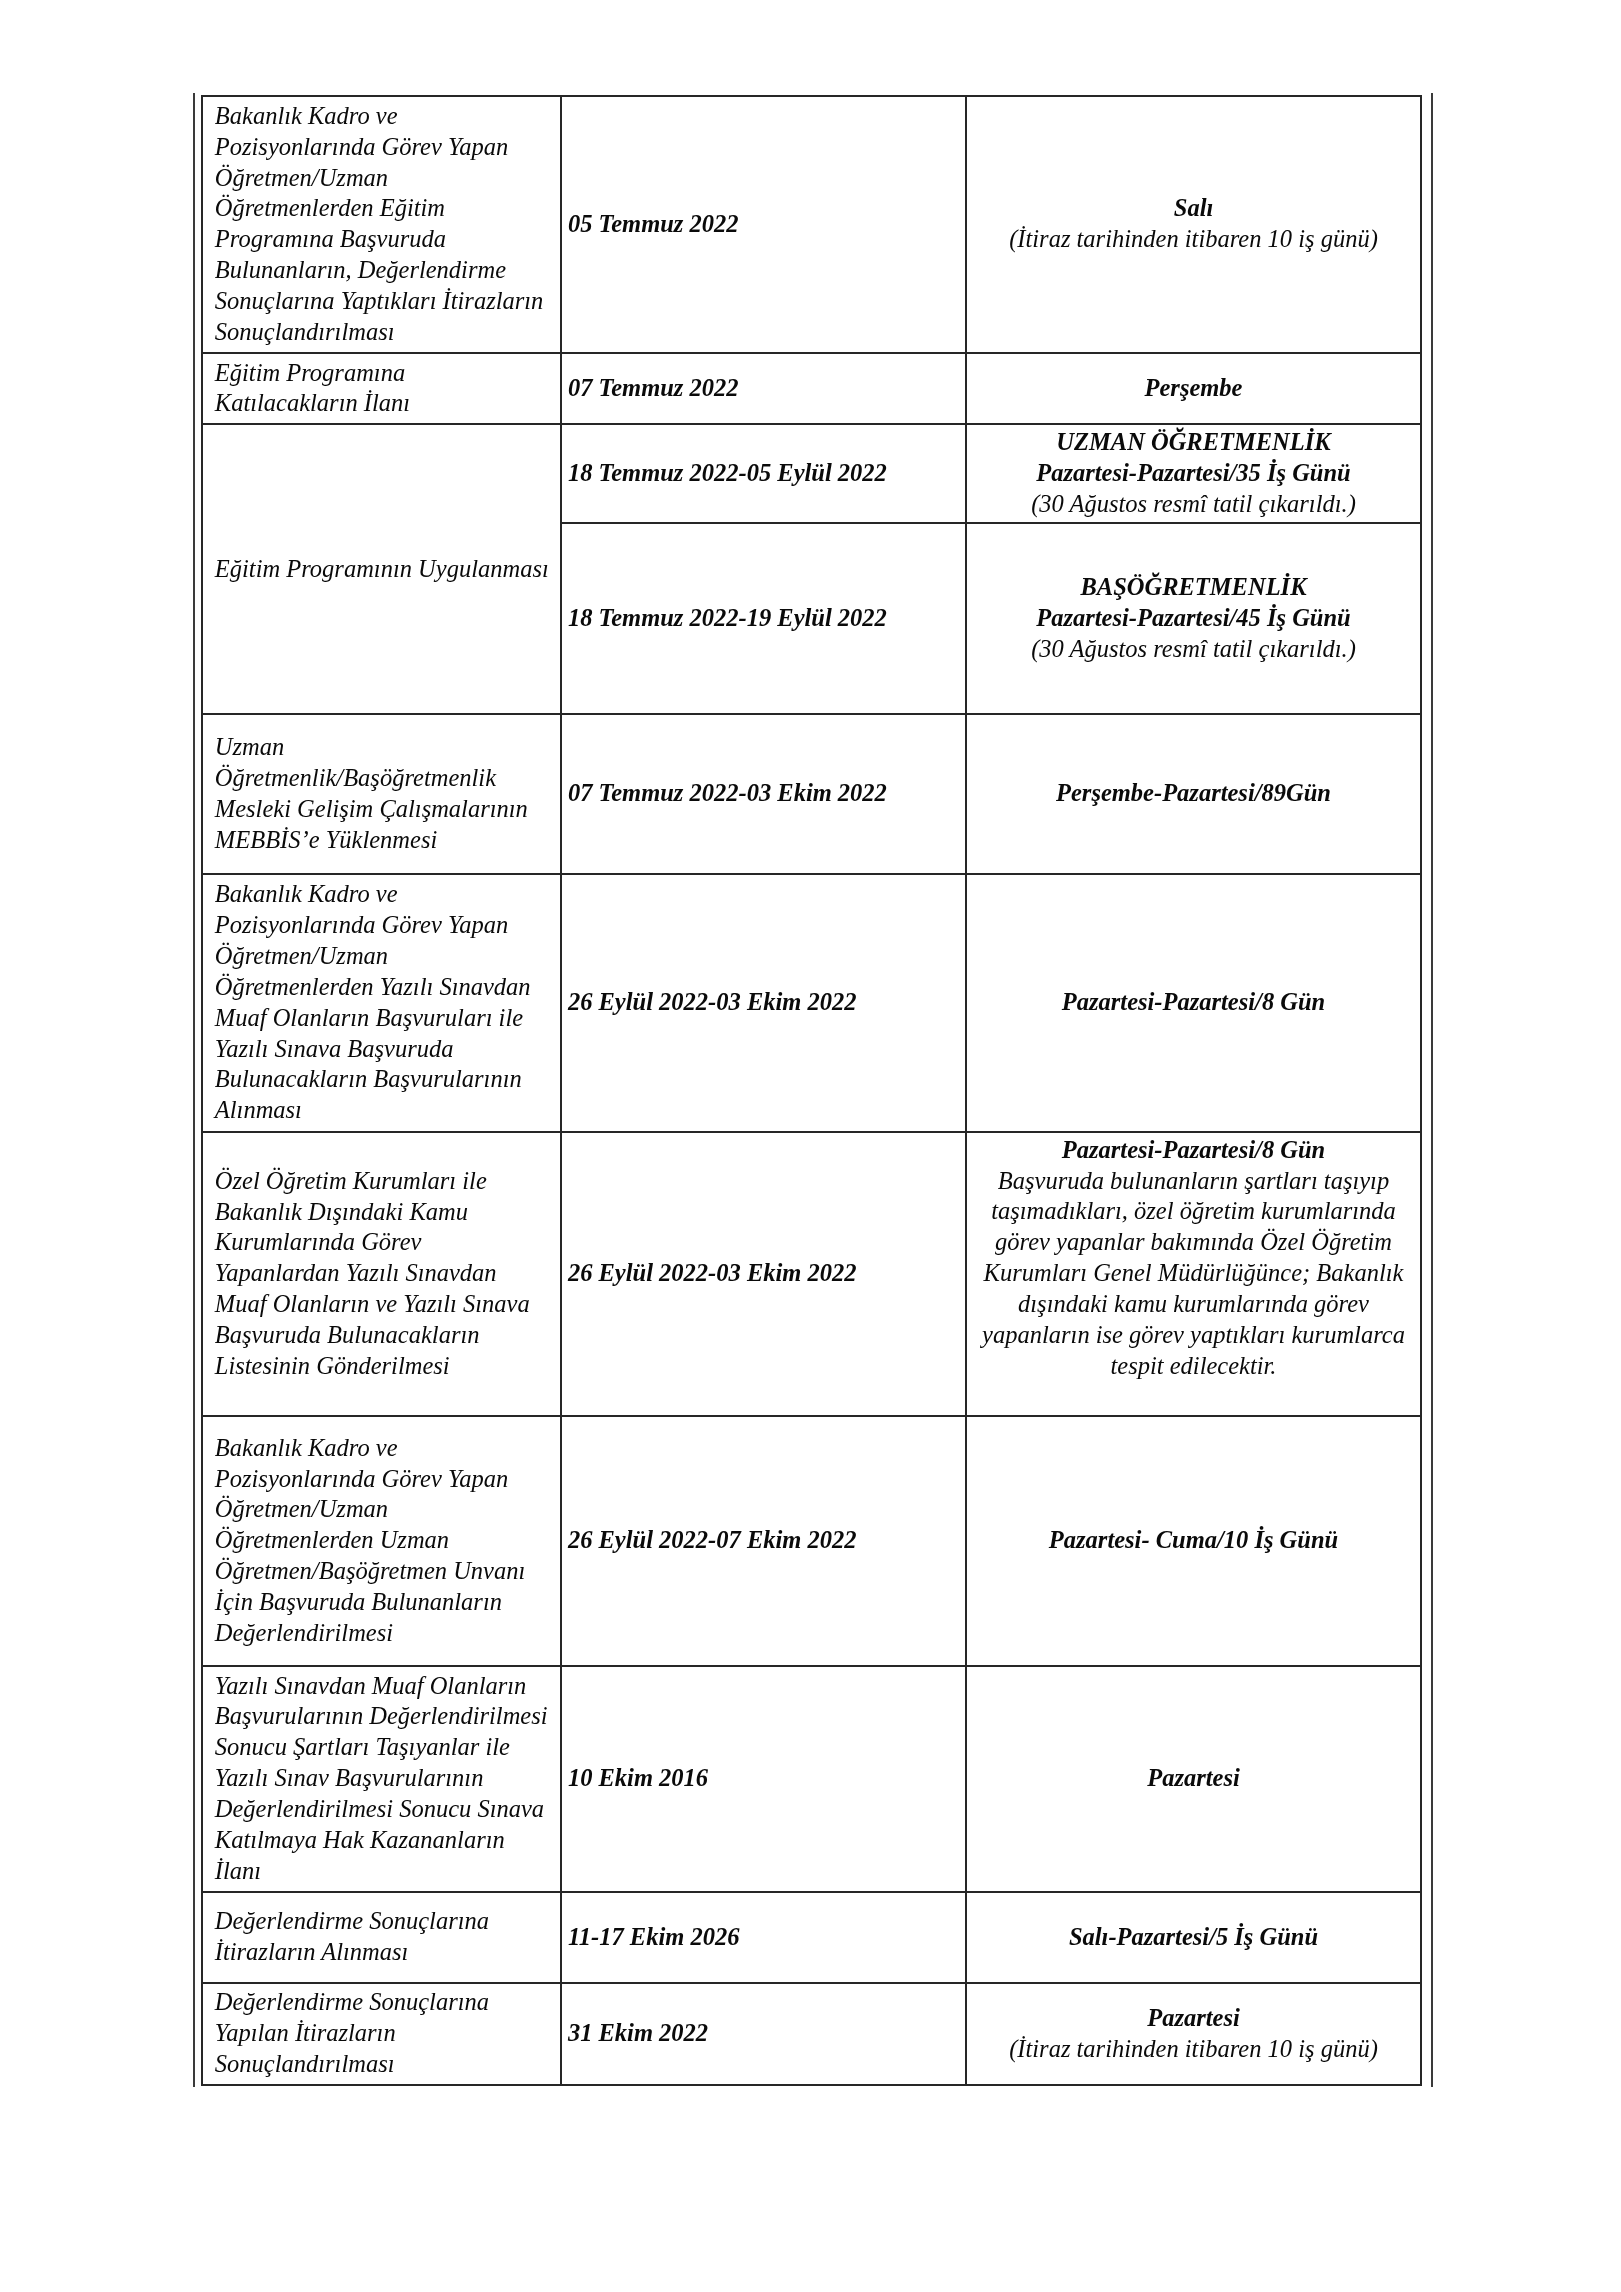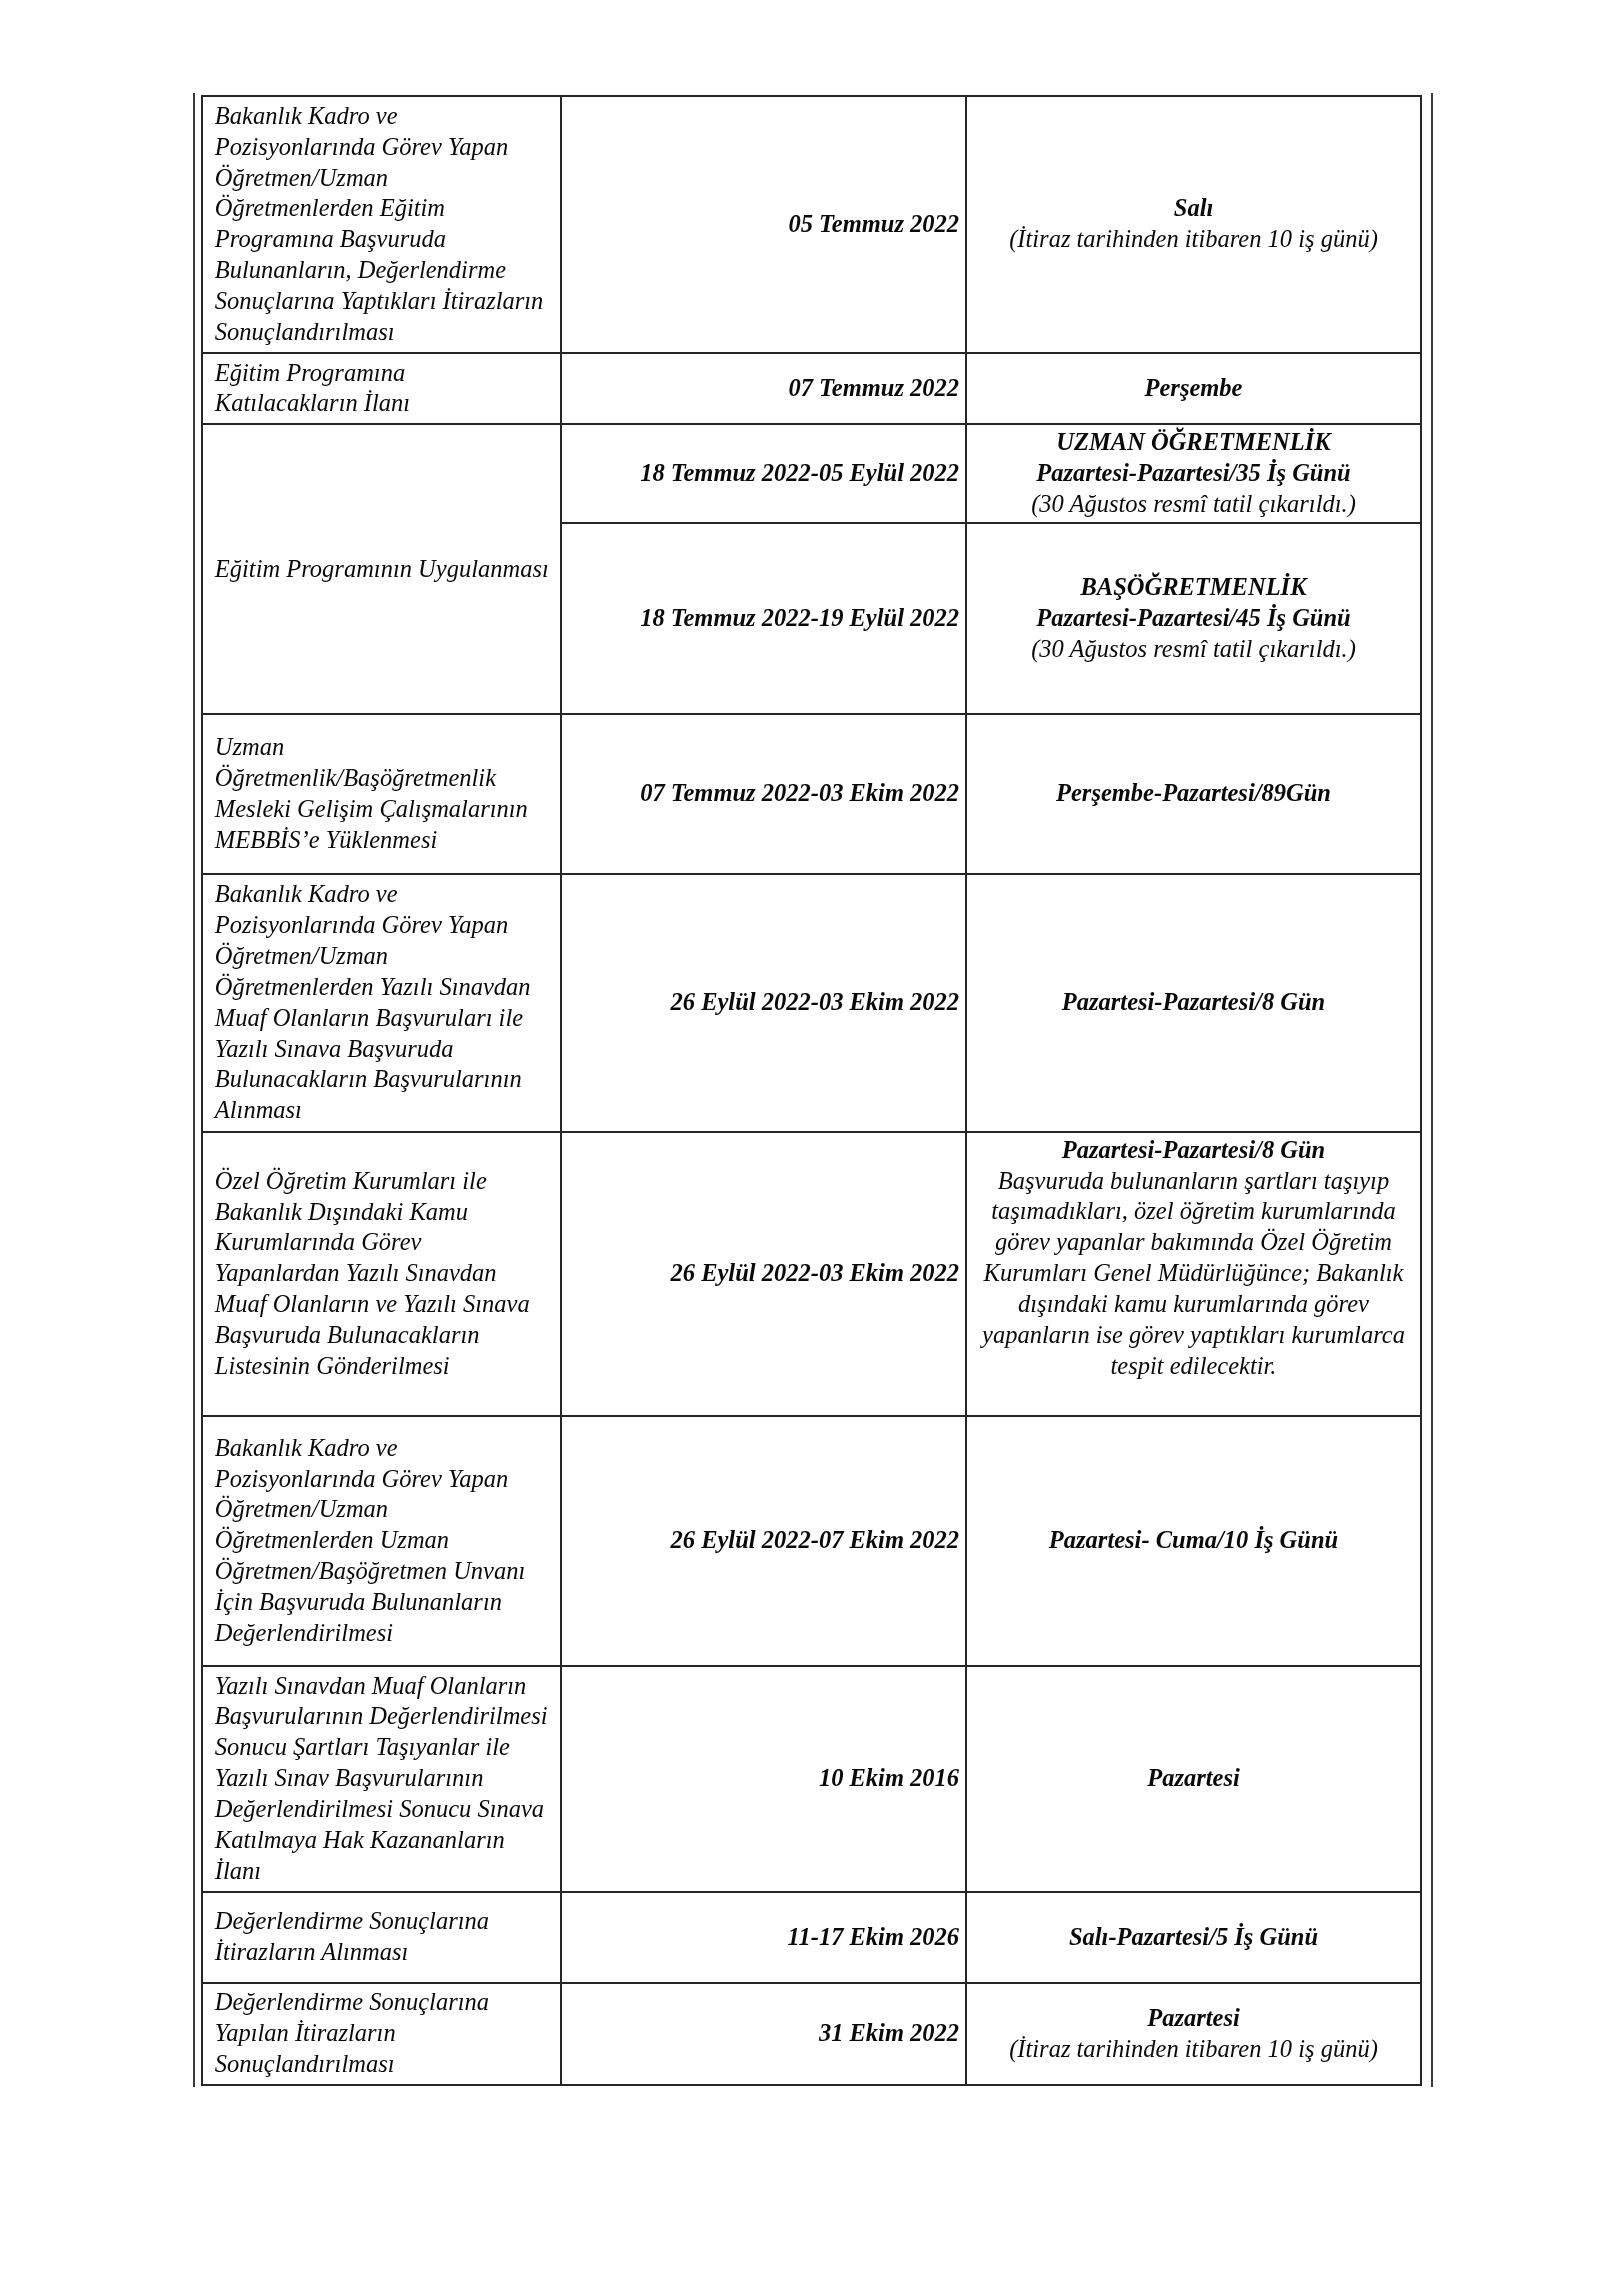--- a/index.html
+++ b/index.html
@@ -17,21 +17,21 @@
   col.c1{width:359px}
   col.c2{width:405px}
   col.c3{width:455px}
   td{
     border:2.9px solid #262626;
     font-size:24.5px;line-height:1.26;
     vertical-align:middle;
     overflow:hidden;
   }
   td.c-activity{text-align:left;padding:3.9px 7.8px 3.9px 11.8px;}
-  td.c-date{text-align:right;font-weight:bold;padding:2px 5.9px;}
+  td.c-date{text-align:left;font-weight:bold;padding:2px 5.9px;}
   td.c-day{text-align:center;padding:2px 9.8px;}
   td.c-day .line{display:block;}
   td.c-day .line.b{font-weight:bold;}
   td.c-day .line.left{text-align:center;}
   tr:nth-child(1){height:253px}
   tr:nth-child(2){height:68px}
   tr:nth-child(3){height:91px}
   tr:nth-child(4){height:191px}
   tr:nth-child(5){height:160px}
   tr:nth-child(6){height:258px}

